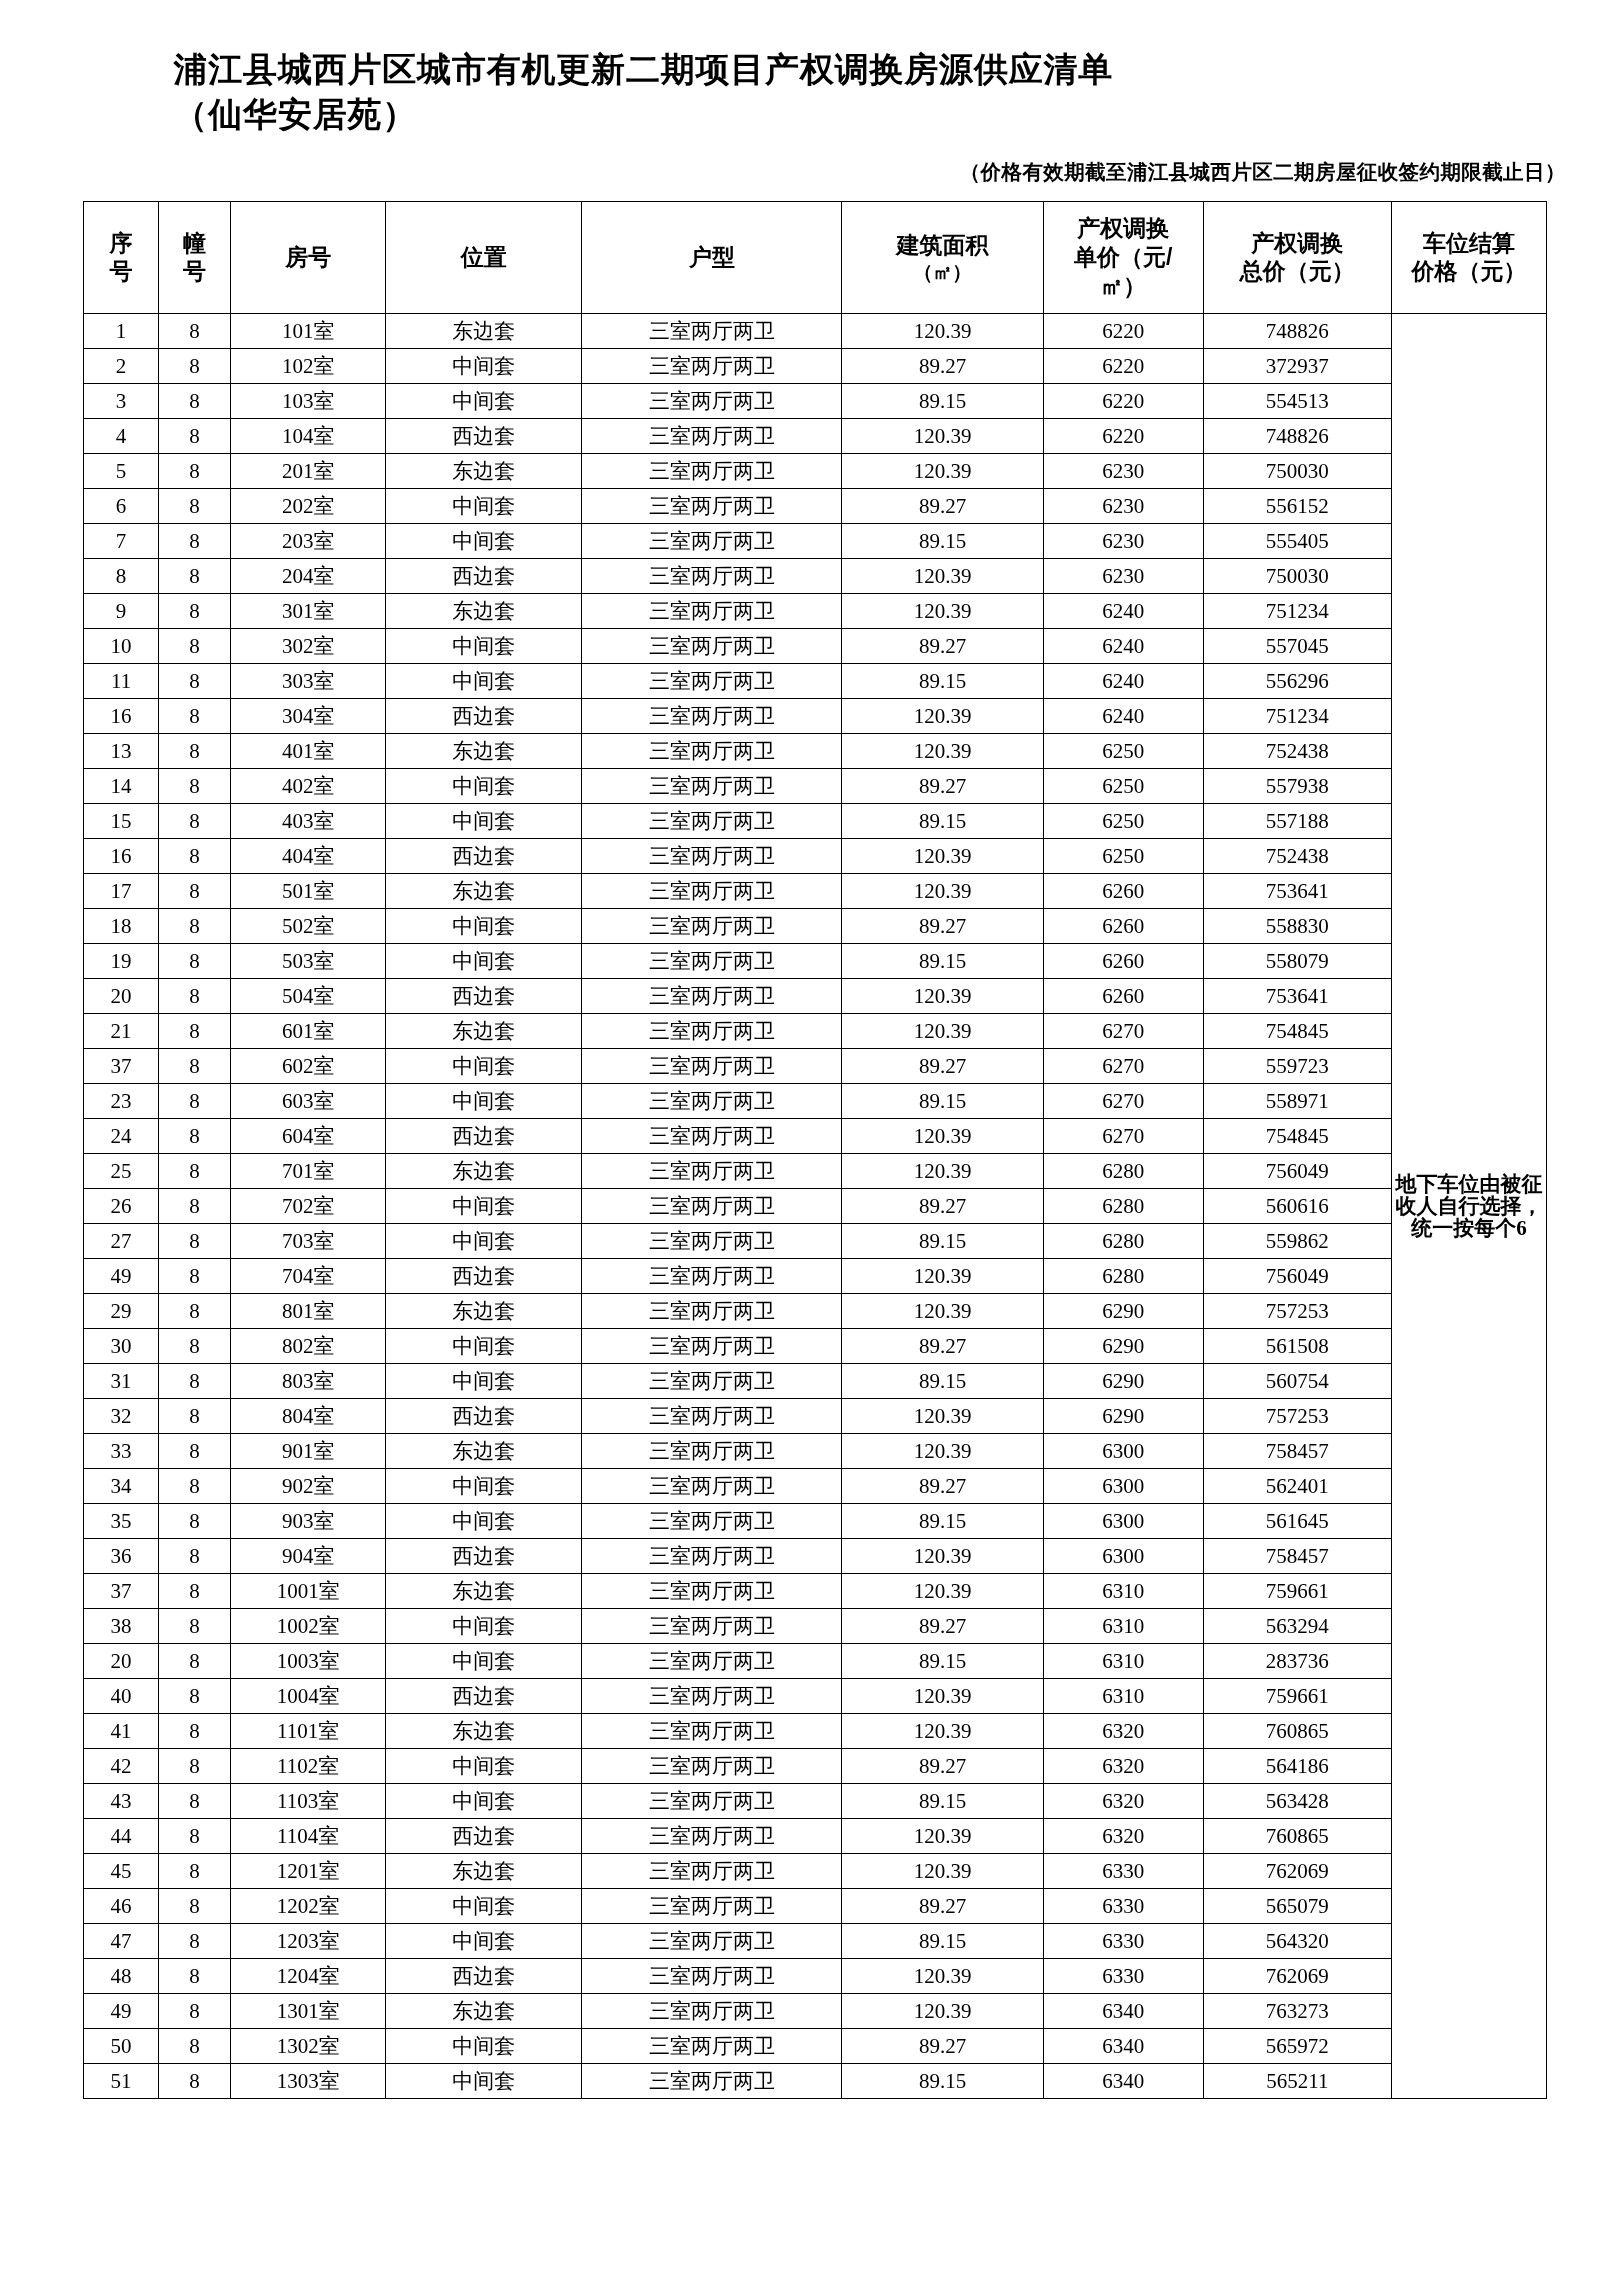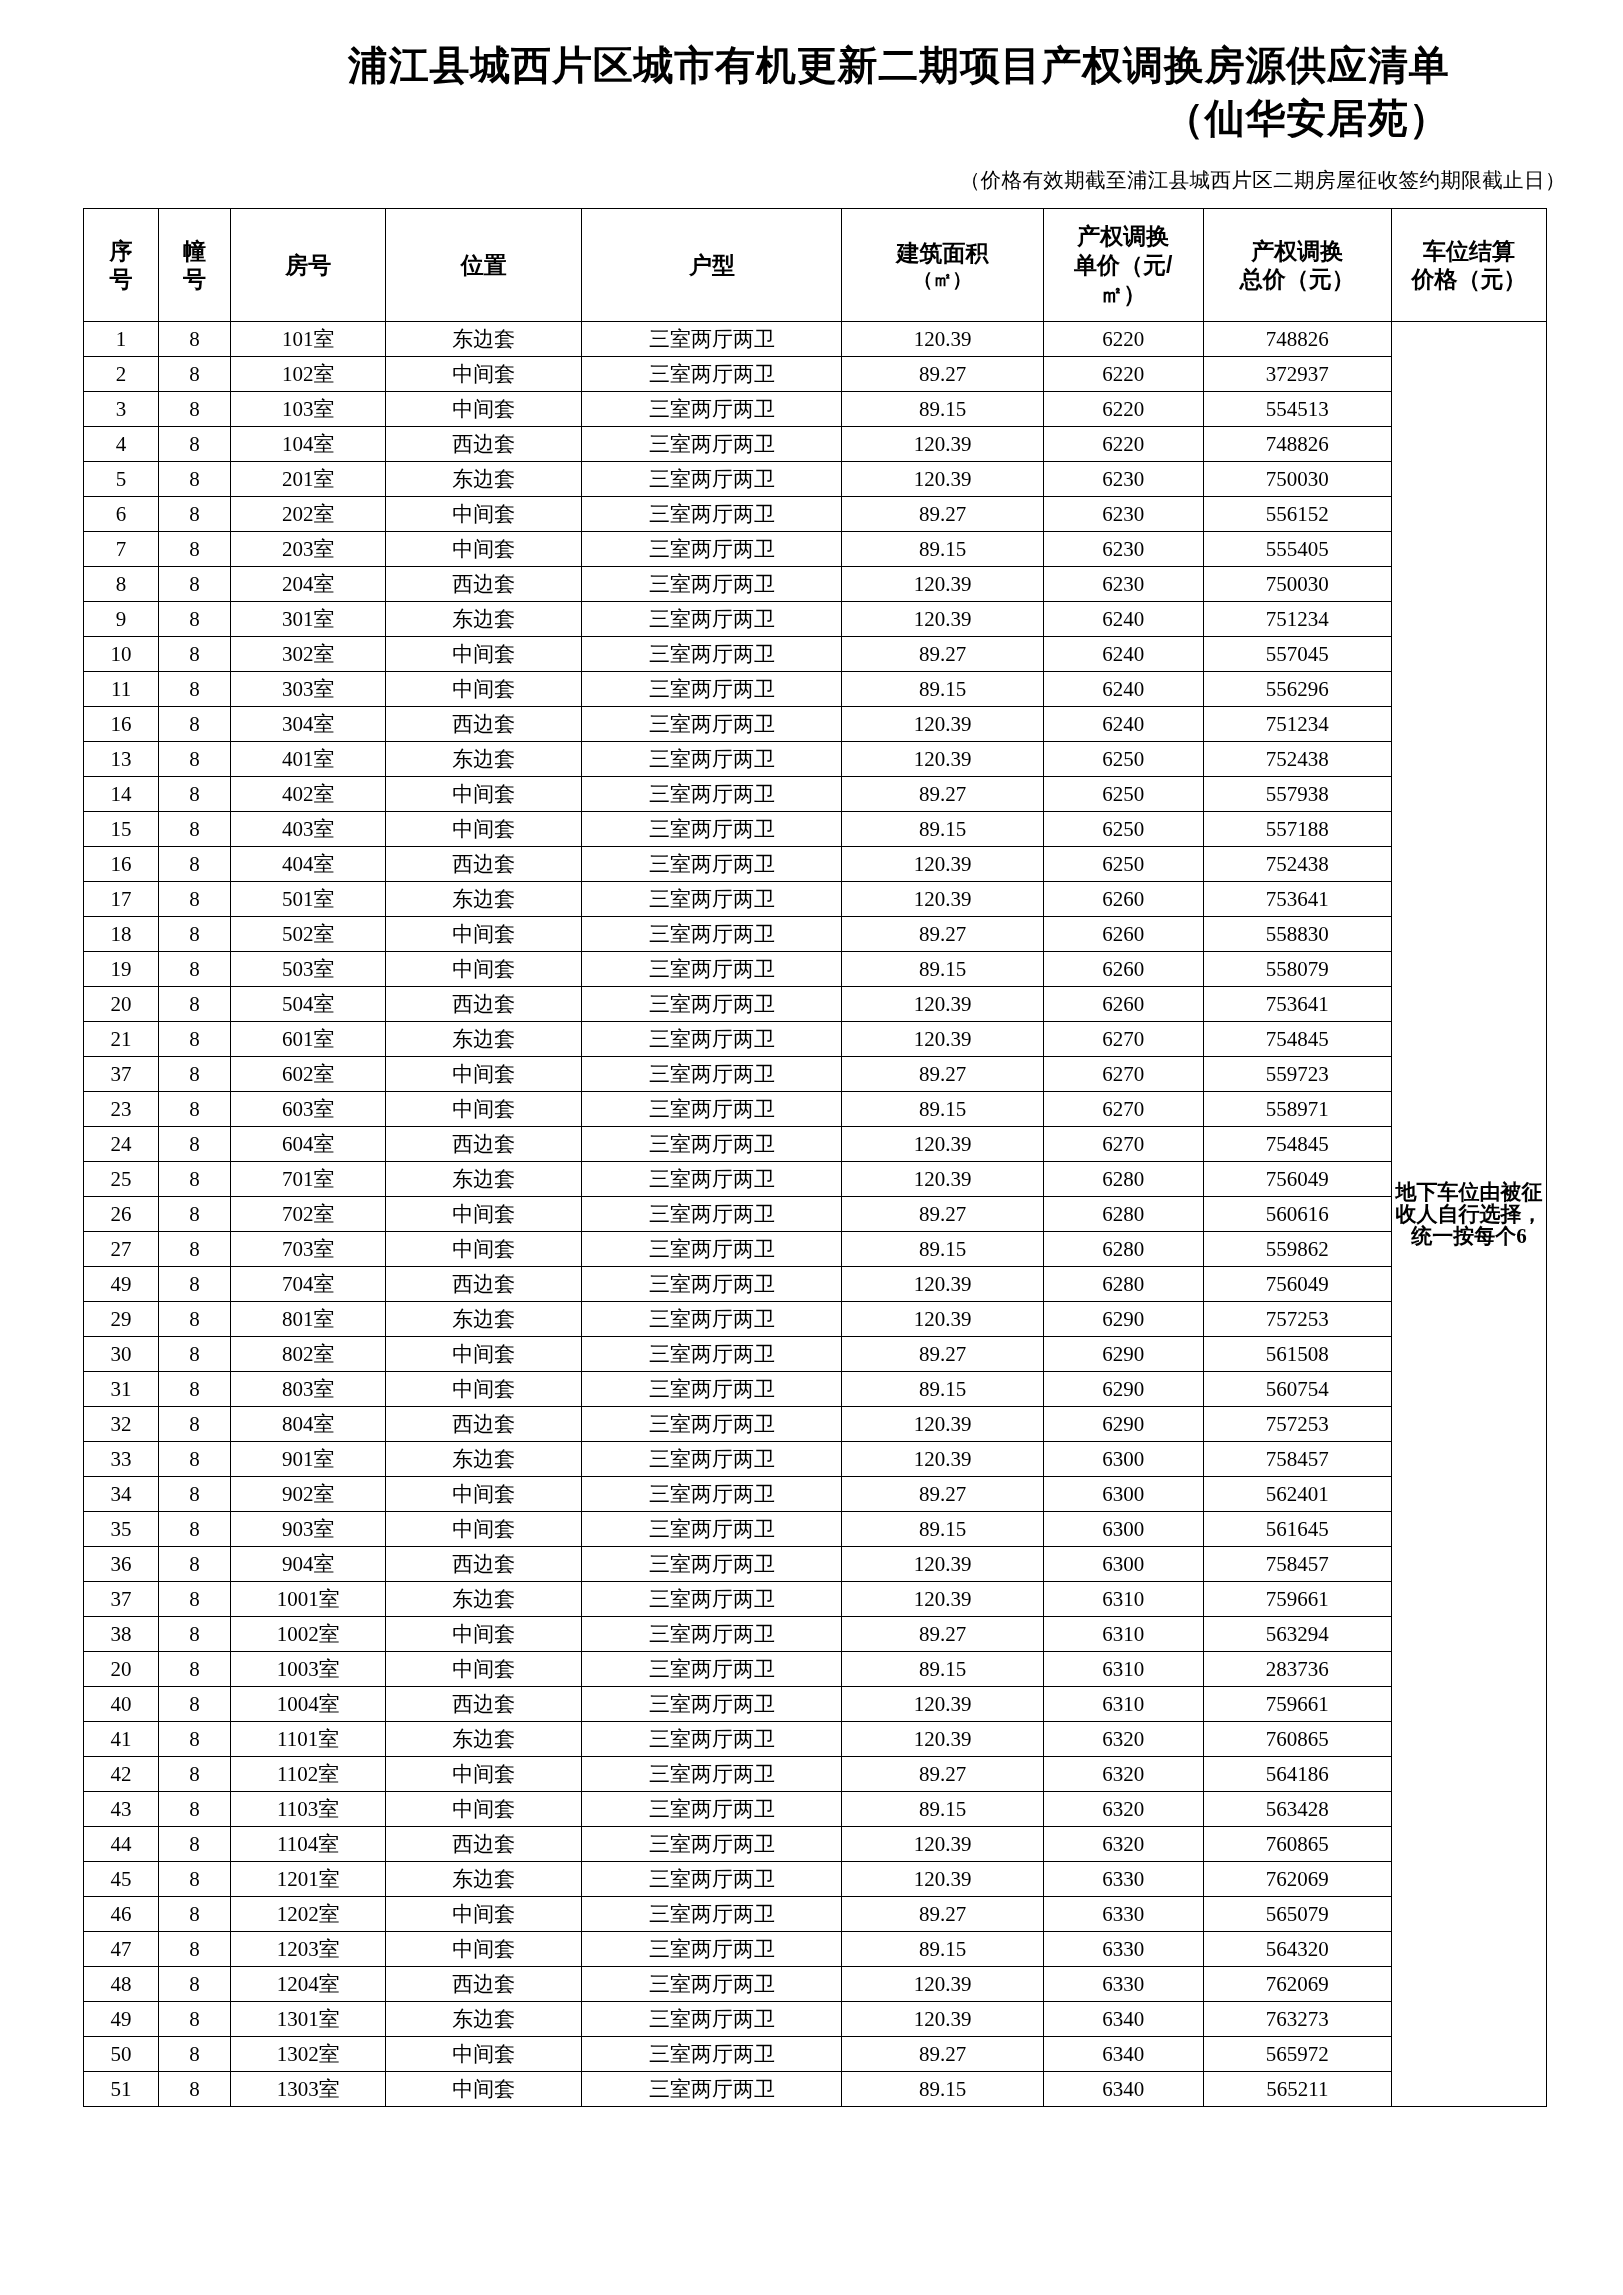--- a/index.html
+++ b/index.html
@@ -14,38 +14,38 @@
     -webkit-font-smoothing: none;
   }
   .page {
     width: 1623px;
     min-height: 2295px;
     box-sizing: border-box;
     padding: 31px 49px 0 49px;
     position: relative;
   }
   .doc-title {
-    text-align: right;
+    text-align: left;
     font-family: "Liberation Sans", "DejaVu Sans", sans-serif;
     font-weight: bold;
-    font-size: 40px;
+    font-size: 34px;
     line-height: 1.32;
     letter-spacing: 0.8px;
-    margin: 0 auto;
+    margin: 8px auto;
     width: 1276px;
     padding-top: 8.2px;
   }
   .doc-title .line2 {
     display: block;
   }
   .note {
     text-align: right;
     font-family: "Liberation Sans", "DejaVu Sans", sans-serif;
     font-size: 20.5px;
-    font-weight: normal;
+    font-weight: bold;
     margin-top: 21px;
     margin-right: 8.2px;
     letter-spacing: 0.4px;
   }
   table.supply {
     border-collapse: collapse;
     margin-top: 14.7px;
     margin-left: 34px;
     width: 1464px;
     table-layout: fixed;

